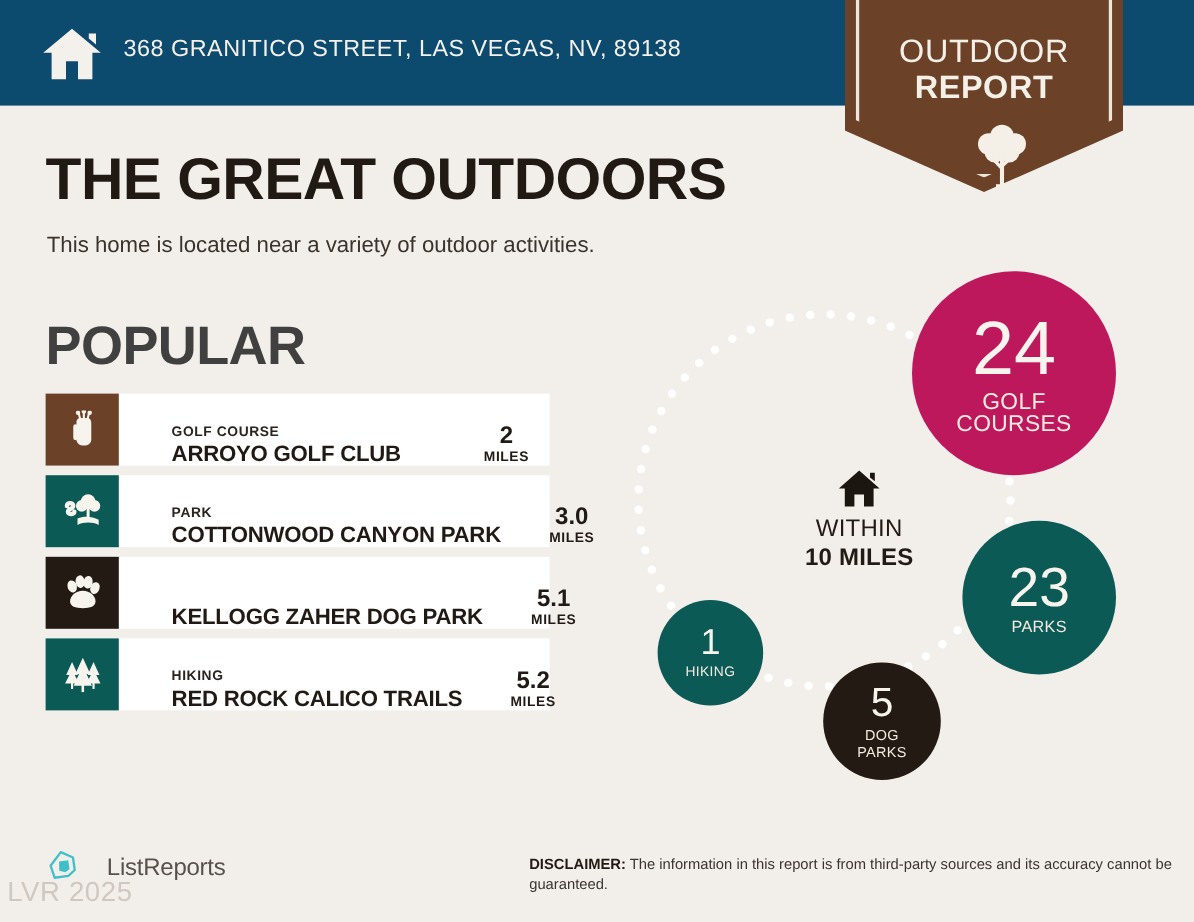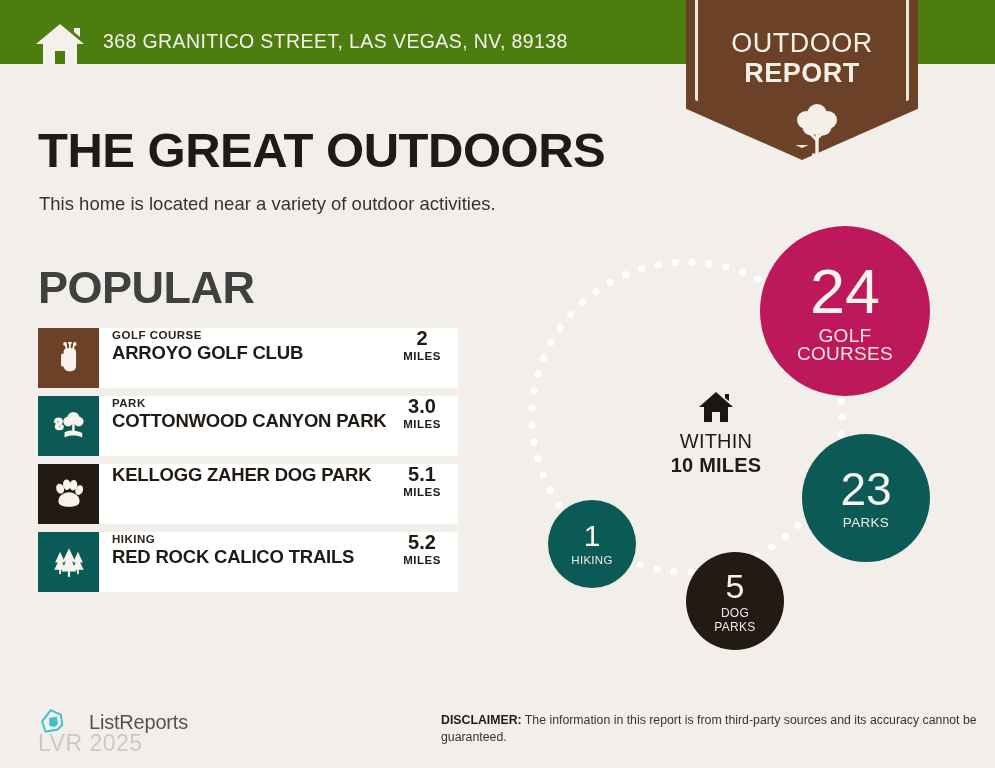--- a/index.html
+++ b/index.html
@@ -11,37 +11,37 @@
   }
   #page {
     position:relative;
     width:995px; height:768px;
     background:#F2EFEB;
   }
 
   
   .topbar {
     position:absolute; left:0; top:0;
-    width:995px; height:64px;
-    background:#4d7c0f;
+    width:995px; height:88px;
+    background:#0c4a6e;
   }
   .topbar-house {
     position:absolute; left:34px; top:20px;
     width:52px; height:48px;
   }
   .topbar-addr {
     position:absolute; left:103px; top:30px;
     font-size:19.5px; font-weight:400;
     letter-spacing:0.4px;
     color:#F4F1ED;
   }
 
   
   .badge-wrap {
-    position:absolute; left:686px; top:0;
+    position:absolute; left:704px; top:0;
     width:232px; height:160px;
   }
   .badge-shape {
     position:absolute; left:0; top:0;
     width:232px; height:160px;
     background:#6B4228;
     -webkit-clip-path: polygon(0 0, 100% 0, 100% 68%, 50% 100%, 0 68%);
     clip-path: polygon(0 0, 100% 0, 100% 68%, 50% 100%, 0 68%);
   }
   .badge-inner-line {
@@ -94,21 +94,21 @@
   
   .list {
     position:absolute; left:38px; top:328px;
     width:420px;
   }
   .row {
     position:relative;
     width:420px; height:60px;
     margin-bottom:8px;
     background:#FFFFFF;
-    display:flex; align-items:flex-start;
+    display:flex; align-items:flex-end;gap:31px;
   }
   .row-ico {
     width:61px; height:60px;
     flex:0 0 61px;
     display:flex; align-items:center; justify-content:center;
   }
   .row-ico svg { display:block; }
   .row-txt {
     flex:1 1 auto;
     padding-left:13px;
@@ -214,21 +214,20 @@
   }
   .logo-text {
     font-size:20px; font-weight:400;
     color:#58514B; letter-spacing:-0.2px;
   }
   .watermark {
     position:absolute; left:6px; top:730px;
     font-size:23px; font-weight:400;
     color:#CFC8C0;
     letter-spacing:0.5px;
-    margin-left:32px;
   }
   .disc {
     position:absolute; left:441px; top:712px;
     width:545px;
     font-size:12.3px; line-height:17px;
     color:#3B342E;
   }
   .disc b { font-weight:700; color:#211A14; }
 </style>
 </head>

